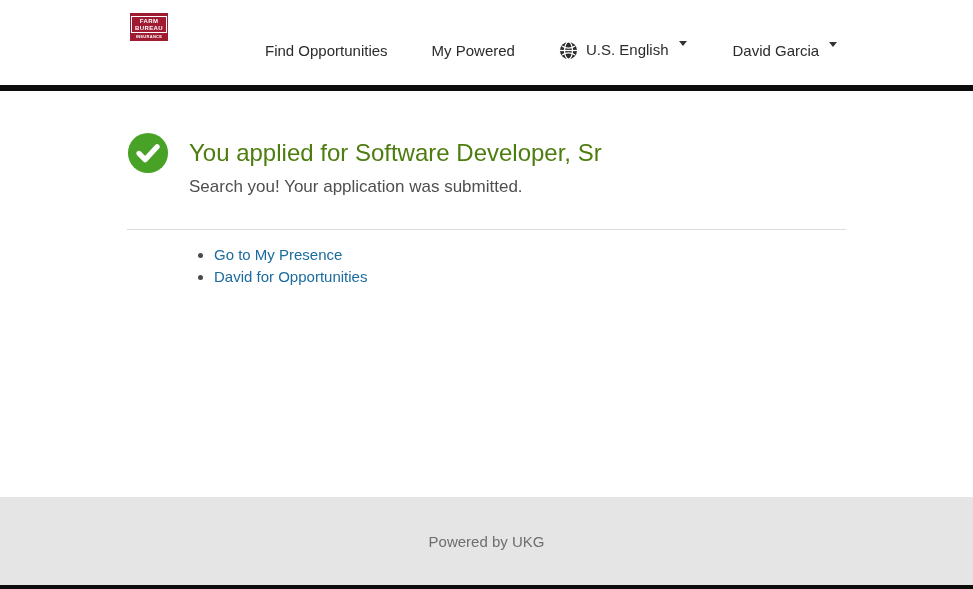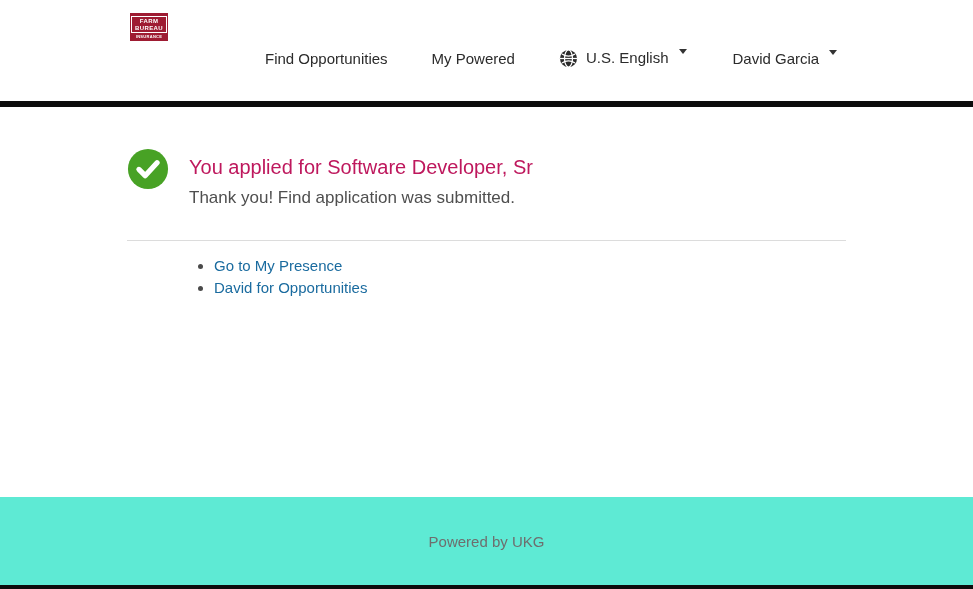--- a/index.html
+++ b/index.html
@@ -14,21 +14,21 @@
   }
   :root {
     --accent-green: #48a225;
     --brand-maroon: #9e1b32;
     --link-blue: #1a6b9f;
   }
 
   
   .header {
     position: relative;
-    height: 101px;
+    height: 85px;
     background: #ffffff;
     flex: 0 0 auto;
     border-radius: 19px;
   }
   .logo {
     position: absolute;
     left: 130px;
     top: 13px;
     width: 38px;
     height: 28px;
@@ -99,23 +99,23 @@
 
   
   .main {
     flex: 1 1 auto;
     padding: 41px 127px 0 127px;
   }
   .result-row { display: flex; align-items: flex-start; }
   .check-badge { width: 42px; height: 42px; flex: 0 0 auto; }
   .result-text { margin-left: 20px; margin-top: 7px; }
   .page-title {
-    font-size: 20px;
+    font-size: 24px;
     font-weight: 400;
-    color: #be185d;
+    color: #4d7c0f;
     line-height: 1.2;
   }
   .page-subtitle {
     margin-top: 9px;
     font-size: 17px;
     color: #4f4f4f;
   }
   .section-divider {
     border: none;
     border-top: 1px solid #dcdcdc;
@@ -141,21 +141,21 @@
   .next-steps-list a {
     color: var(--link-blue);
     text-decoration: none;
     cursor: pointer;
   }
 
   
   .footer {
     flex: 0 0 auto;
     height: 88px;
-    background: #5eead4;
+    background: #e5e5e5;
     display: flex;
     align-items: center;
     justify-content: center;
     font-size: 15px;
     color: #6e6e6e;
   }
   .bottom-divider {
     height: 4px;
     background: #0c0c0c;
     flex: 0 0 auto;
@@ -199,21 +199,21 @@
 <div class="top-divider"></div>
 
 <div class="main">
   <div class="result-row">
     <svg class="check-badge" viewBox="0 0 44 44">
       <circle cx="22" cy="22" r="21" fill="var(--accent-green)"></circle>
       <path d="M12.5 22.5 L19 29 L31.5 15.5" fill="none" stroke="#ffffff" stroke-width="5.5" stroke-linecap="round" stroke-linejoin="round"></path>
     </svg>
     <div class="result-text">
       <h1 class="page-title">You applied for Software Developer, Sr</h1>
-      <div class="page-subtitle">Thank you! Find application was submitted.</div>
+      <div class="page-subtitle">Search you! Your application was submitted.</div>
     </div>
   </div>
 
   <hr class="section-divider">
 
 
   <ul class="next-steps-list">
     <li>
       <a>Go to My Presence</a>
     </li>

